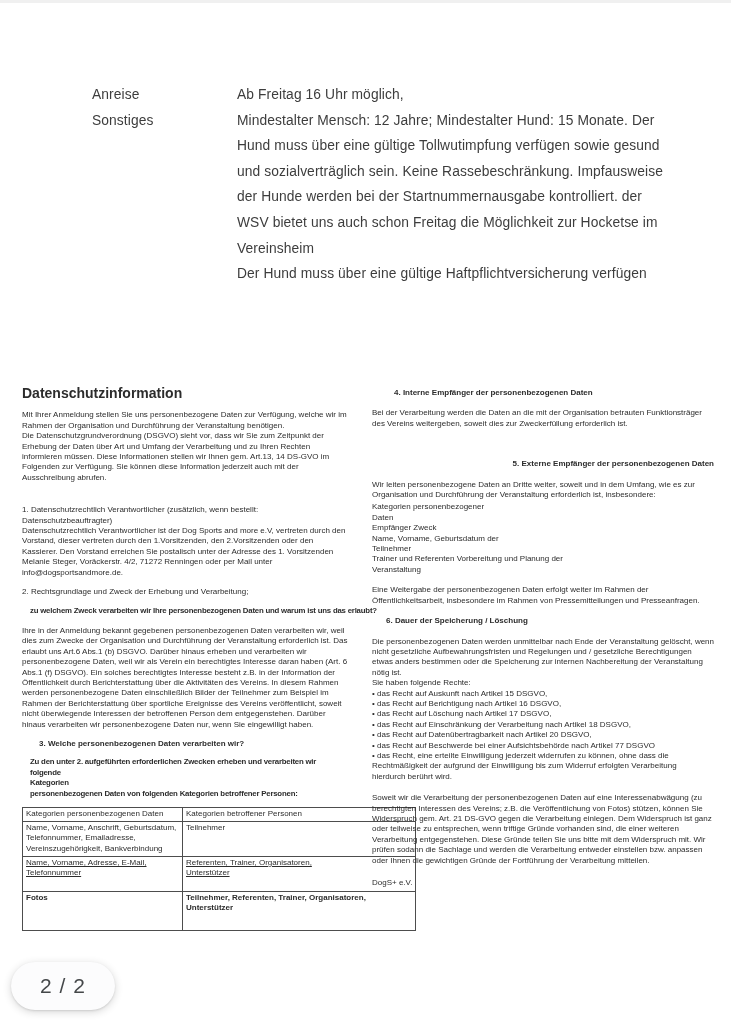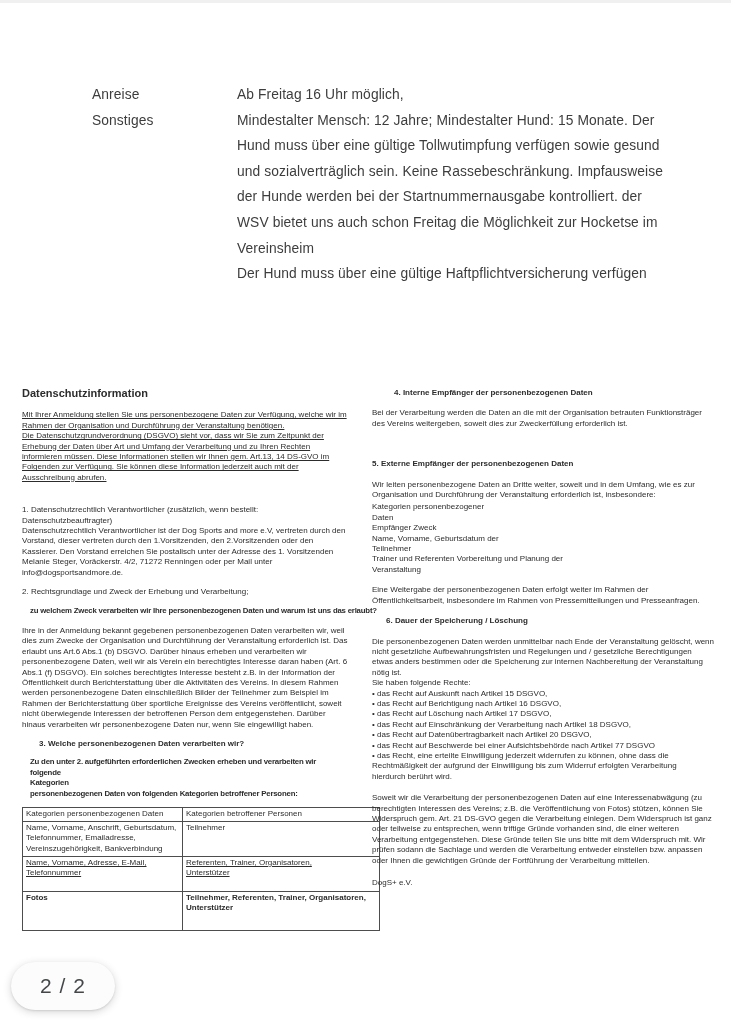--- a/index.html
+++ b/index.html
@@ -11,37 +11,37 @@
   .event-block{position:absolute;left:92px;top:82px;width:600px;color:#3d3d3d;
     font-size:13.8px;line-height:25.6px;letter-spacing:0.1px;}
   .ev-row{display:flex;align-items:flex-start;}
   .ev-label{width:145px;flex:none;}
   .ev-text{flex:1;white-space:pre-line;max-width:455px;}
 
   
   .ds{position:absolute;color:#2c2c2c;font-size:8px;line-height:10.4px;letter-spacing:0;}
   .ds-left{left:22px;top:388px;width:326px;}
   .ds-right{left:372px;top:388px;width:342px;}
-  .ds-title{font-weight:bold;font-size:11px;margin:0 0 12px 0;}
+  .ds-title{font-weight:bold;font-size:14px;margin:0 0 12px 0;}
   .ds-p{margin:0;white-space:pre-line;}
-  .mb10{margin-bottom:22px;text-decoration:underline;}
+  .mb10{margin-bottom:22px;}
   .mb30{margin-bottom:30px;}
   .ds-hc{font-weight:normal;text-align:left;margin:6px 0 0 0;}
   .ds-hb{font-weight:bold;margin:8px;white-space:pre;letter-spacing:-0.2px;font-size:7.8px;}
   .ds-h3{font-weight:bold;margin:9px 0 0 0;padding-left:17px;}
   .ds-hr{font-weight:bold;margin:10px 0 10px 0;text-indent:14px;}
   .ds-hr.first{margin-top:0;text-indent:22px;}
-  .ds-hr.noindent{text-indent:0;}
+  .ds-hr.noindent{text-indent:0;text-align:right;}
   .ds-lines{margin:2px 0 10px 0;white-space:pre-line;}
   .bullet{white-space:pre-line;}
   .bullet::before{content:"\2022\00a0";}
   .sig{margin-top:12px;}
 
   
-  .ds-table{border-collapse:collapse;width:358px;margin-top:1px;table-layout:fixed;}
+  .ds-table{border-collapse:collapse;width:394px;margin-top:1px;table-layout:fixed;}
   .ds-table td{border:1px solid #4d4d4d;padding:1px 3px 2px 3px;vertical-align:top;
     white-space:pre-line;font-size:8px;line-height:10.2px;}
   .ds-table col.c1{width:160px;}
   .ds-table tr.r2 td{padding-bottom:13px;text-decoration:underline;}
   .ds-table tr.r3 td{padding-bottom:16px;font-weight:bold;}
 
   
   .page-pill{position:absolute;left:11px;top:962px;width:104px;height:48px;border-radius:26px;
     background:#fcfcfd;box-shadow:0 2px 8px rgba(0,0,0,0.16),0 1px 2px rgba(0,0,0,0.10);
     display:flex;align-items:center;justify-content:center;

